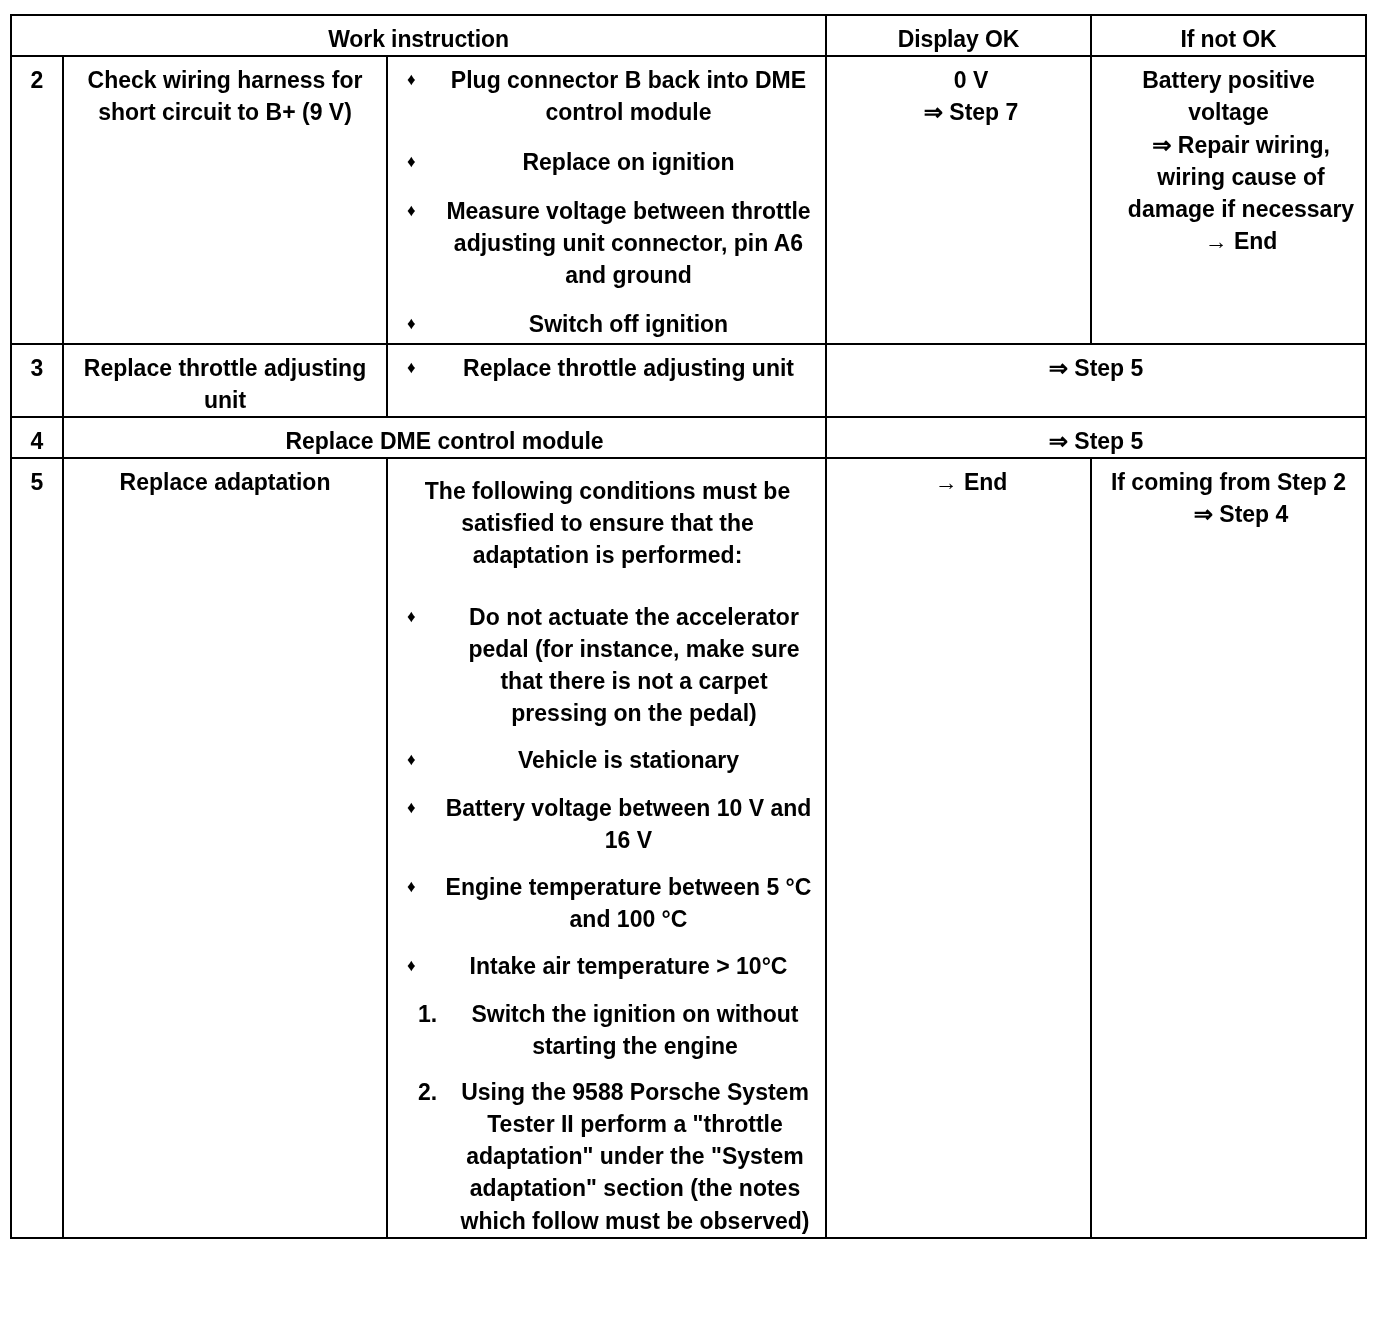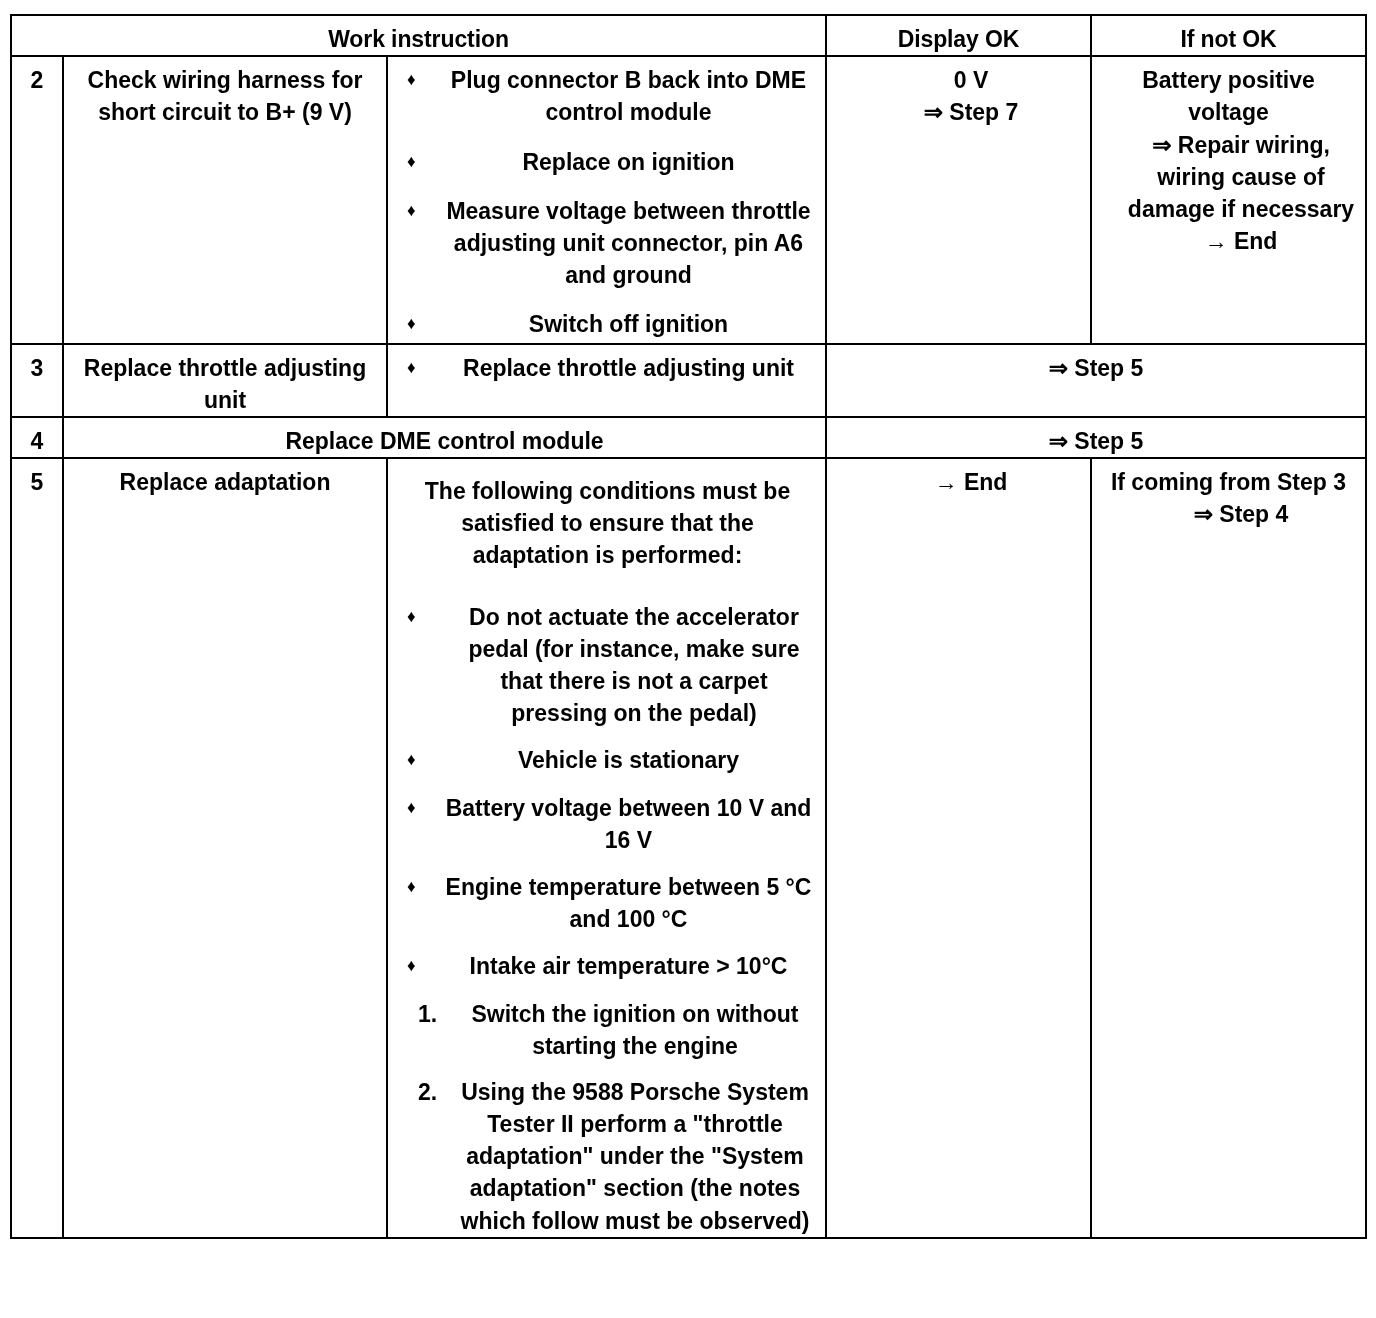--- a/index.html
+++ b/index.html
@@ -226,20 +226,20 @@
           <li>
             <span class="num">2.</span>
             <span class="txt">Using the 9588 Porsche System Tester II perform a "throttle adaptation" under the "System adaptation" section (the notes which follow must be observed)</span>
           </li>
         </ol>
       </td>
       <td>
         <span class="nowrap-line">→ End</span>
       </td>
       <td>
-        <span>If coming from Step 3</span>
+        <span>If coming from Step 2</span>
         <span class="nowrap-line">⇒ Step 4</span>
       </td>
     </tr>
 
   </tbody>
     </table>
 </div>
 
 </body></html>

